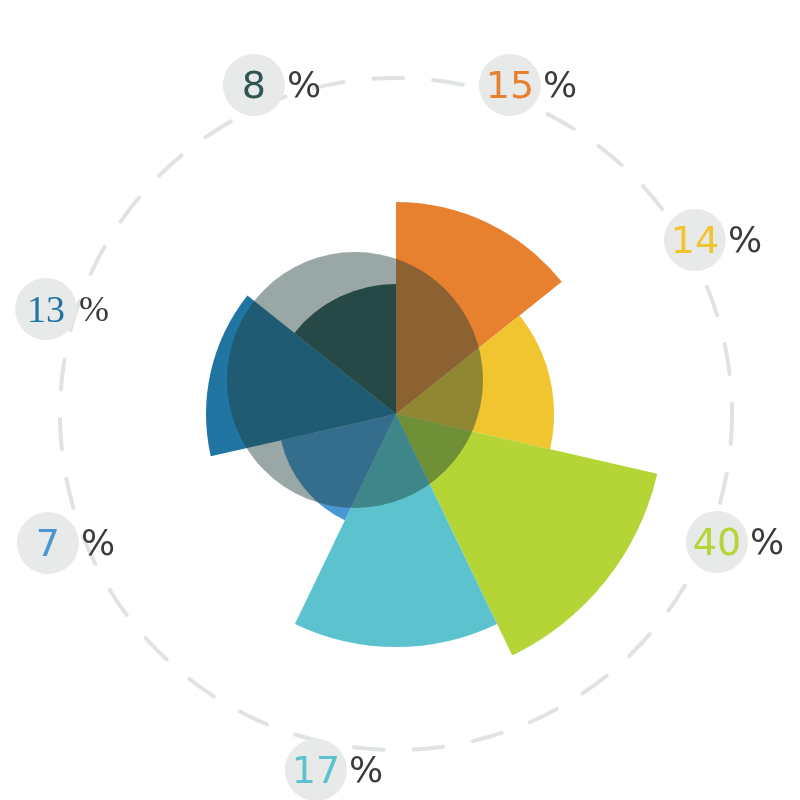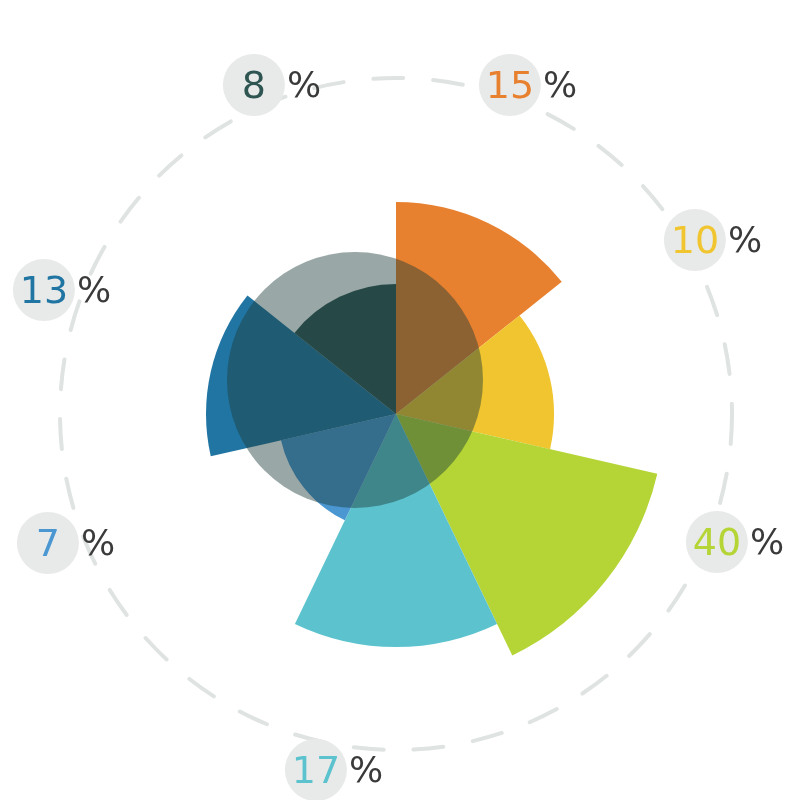--- a/index.html
+++ b/index.html
@@ -75,36 +75,36 @@
         <circle cx="355" cy="380" r="128" fill="#1d3b3a" fill-opacity="0.45"></circle>
       </g>
   </svg>
 
   <div id="label-layer">
       <div class="label-group" style="left: 528px; top: 85px;">
         <div class="label-badge" style="color: rgb(232, 129, 47);">15</div>
         <span class="label-pct">%</span>
       </div>
       <div class="label-group" style="left: 713px; top: 240px;">
-        <div class="label-badge" style="color: rgb(240, 197, 47);">10</div>
+        <div class="label-badge" style="color: rgb(240, 197, 47);">14</div>
         <span class="label-pct">%</span>
       </div>
       <div class="label-group" style="left: 735px; top: 542px;">
         <div class="label-badge" style="color: rgb(181, 213, 55);">40</div>
         <span class="label-pct">%</span>
       </div>
       <div class="label-group" style="left: 334px; top: 770px;">
         <div class="label-badge" style="color: rgb(92, 195, 206);">17</div>
         <span class="label-pct">%</span>
       </div>
       <div class="label-group" style="left: 66px; top: 543px;">
         <div class="label-badge" style="color: rgb(74, 151, 210);">7</div>
         <span class="label-pct">%</span>
       </div>
-      <div class="label-group" style="left: 62px; top: 290px;">
+      <div class="label-group" style="left: 62px; top: 309px; font-family: Liberation Serif, serif;">
         <div class="label-badge" style="color: rgb(33, 117, 163);">13</div>
         <span class="label-pct">%</span>
       </div>
       <div class="label-group" style="left: 272px; top: 85px;">
         <div class="label-badge" style="color: rgb(47, 85, 82);">8</div>
         <span class="label-pct">%</span>
       </div>
     </div>
 
 </div>

